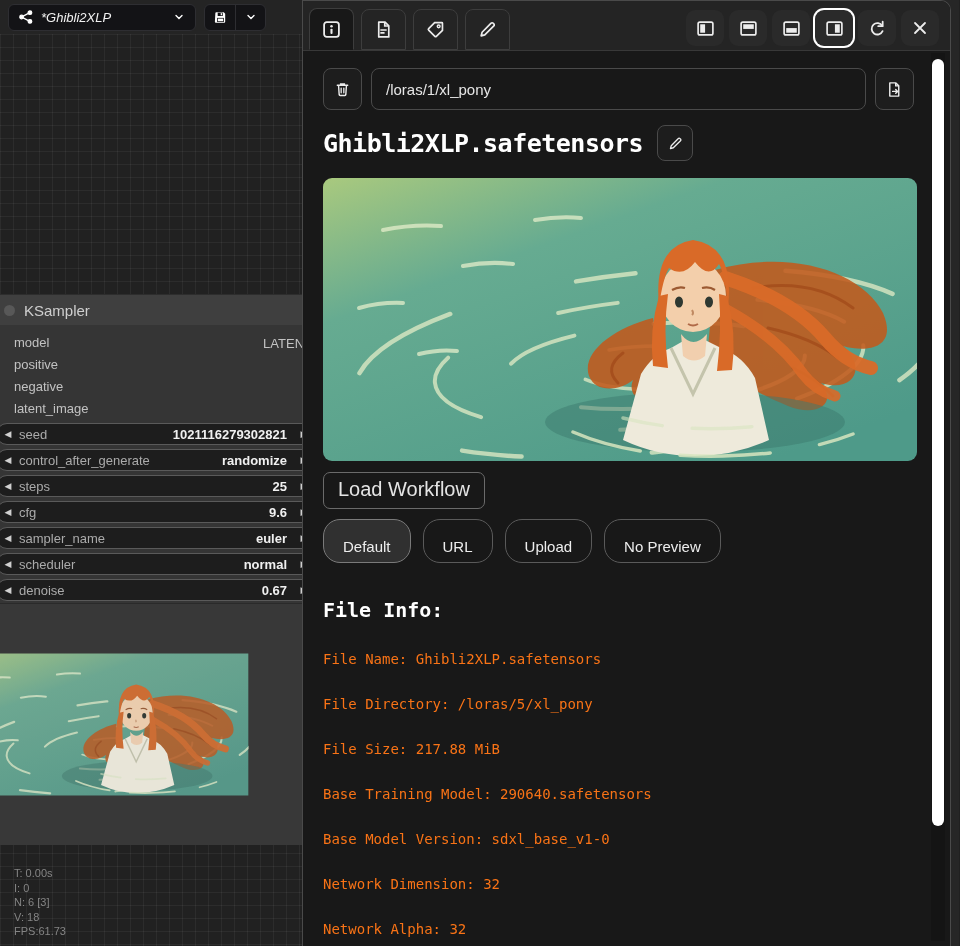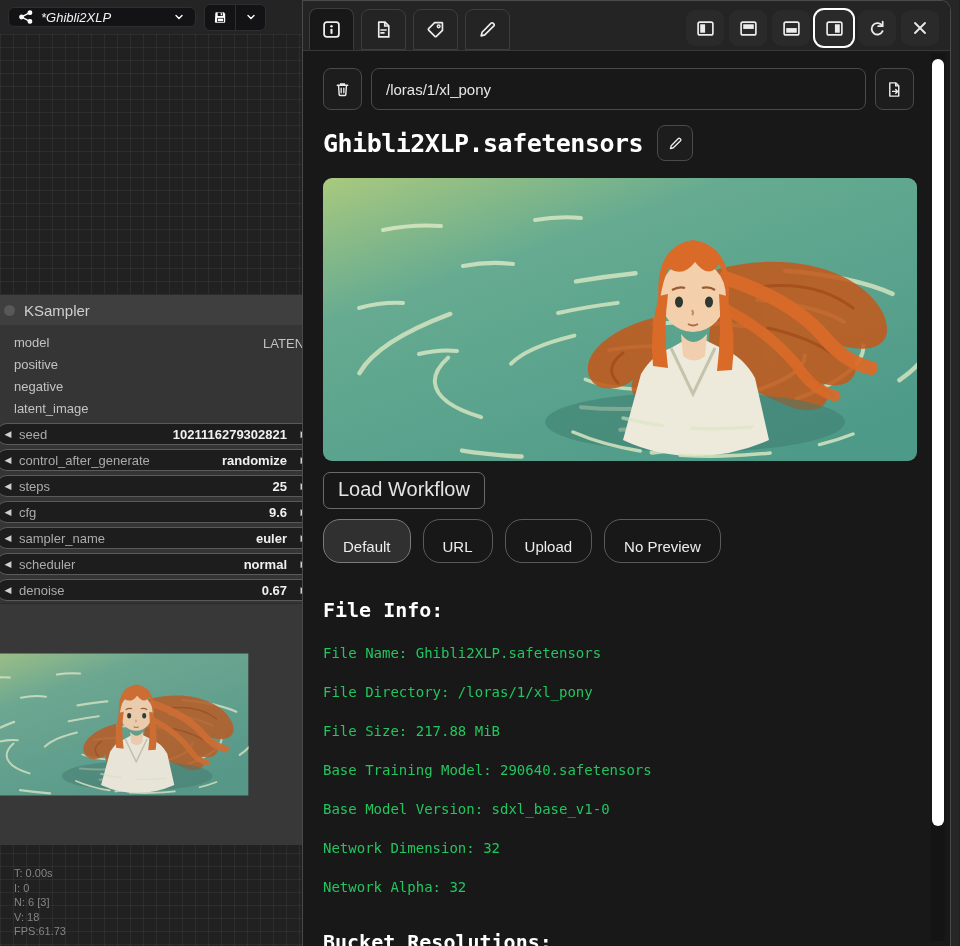--- a/index.html
+++ b/index.html
@@ -15,21 +15,21 @@
       linear-gradient(90deg, rgba(255,255,255,0.05) 1px, transparent 1px);
     background-size:13px 13px;
     background-position:0 34px;
     overflow:hidden;
   }
   .menubar {
     position:absolute; left:0; top:0; width:100%; height:34px;
     background:#242424; display:flex; align-items:center; gap:8px; padding:0 8px;
   }
   .wf-select {
-    height:20px; width:188px; background:#131316; border:1px solid #2e2e32;
+    height:27px; width:188px; background:#131316; border:1px solid #2e2e32;
     border-radius:6px; display:flex; align-items:center; gap:8px; padding:0 10px;
     color:#fff;
   }
   .wf-select .wf-name { flex:1; font-size:13px; font-style:italic; color:#f2f2f2;
     white-space:nowrap; overflow:hidden; }
   .btn-group { display:flex; height:27px; background:#131316; border:1px solid #2e2e32;
     border-radius:6px; overflow:hidden; }
   .btn-group .gbtn { width:30px; display:flex; align-items:center; justify-content:center;
     color:#fff; cursor:pointer; }
   .btn-group .gbtn + .gbtn { border-left:1px solid #2e2e32; }
@@ -128,21 +128,21 @@
   .pill-row { margin-top:10px; display:flex; gap:12px; }
   .pill {
     background:transparent; border:1px solid #5a5a5a; border-radius:17px;
     color:#ededed; font-size:15px; font-family:Liberation Sans, sans-serif;
     padding:18px 19px 7px 19px; cursor:pointer;
   }
   .pill.active { background:#303030; border-color:#7a7a7a; }
 
   .sec-heading { margin-top:35px; color:#ffffff; font-family:"DejaVu Sans Mono", monospace;
     font-weight:bold; font-size:20px; }
-  .info-row { margin-top:23px; color:#22c55e; font-family:"DejaVu Sans Mono", monospace;
+  .info-row { margin-top:29px; color:#f97316; font-family:"DejaVu Sans Mono", monospace;
     font-size:14px; white-space:nowrap; }
 
   
   .sb-track { position:absolute; right:5px; top:52px; width:14px; height:888px; background:#141414; }
   .sb-thumb { position:absolute; right:1px; top:6px; width:12px; height:767px;
     background:#ffffff; border-radius:6px; cursor:grab; }
 
   svg.ic { display:block; }
 </style>
 </head>
@@ -434,21 +434,21 @@
 
       <div class="pill-row">
         <button class="pill active">Default</button>
         <button class="pill">URL</button>
         <button class="pill">Upload</button>
         <button class="pill">No Preview</button>
       </div>
 
       <div class="sec-heading">File Info:</div>
       <div class="info-row">File Name: Ghibli2XLP.safetensors</div>
-      <div class="info-row">File Directory: /loras/1/xl_pony</div>
+      <div class="info-row">File Directory: /loras/5/xl_pony</div>
       <div class="info-row">File Size: 217.88 MiB</div>
       <div class="info-row">Base Training Model: 290640.safetensors</div>
       <div class="info-row">Base Model Version: sdxl_base_v1-0</div>
       <div class="info-row">Network Dimension: 32</div>
       <div class="info-row">Network Alpha: 32</div>
 
       <div class="sec-heading">Bucket Resolutions:</div>
     </div>
 
     <div class="sb-track">

